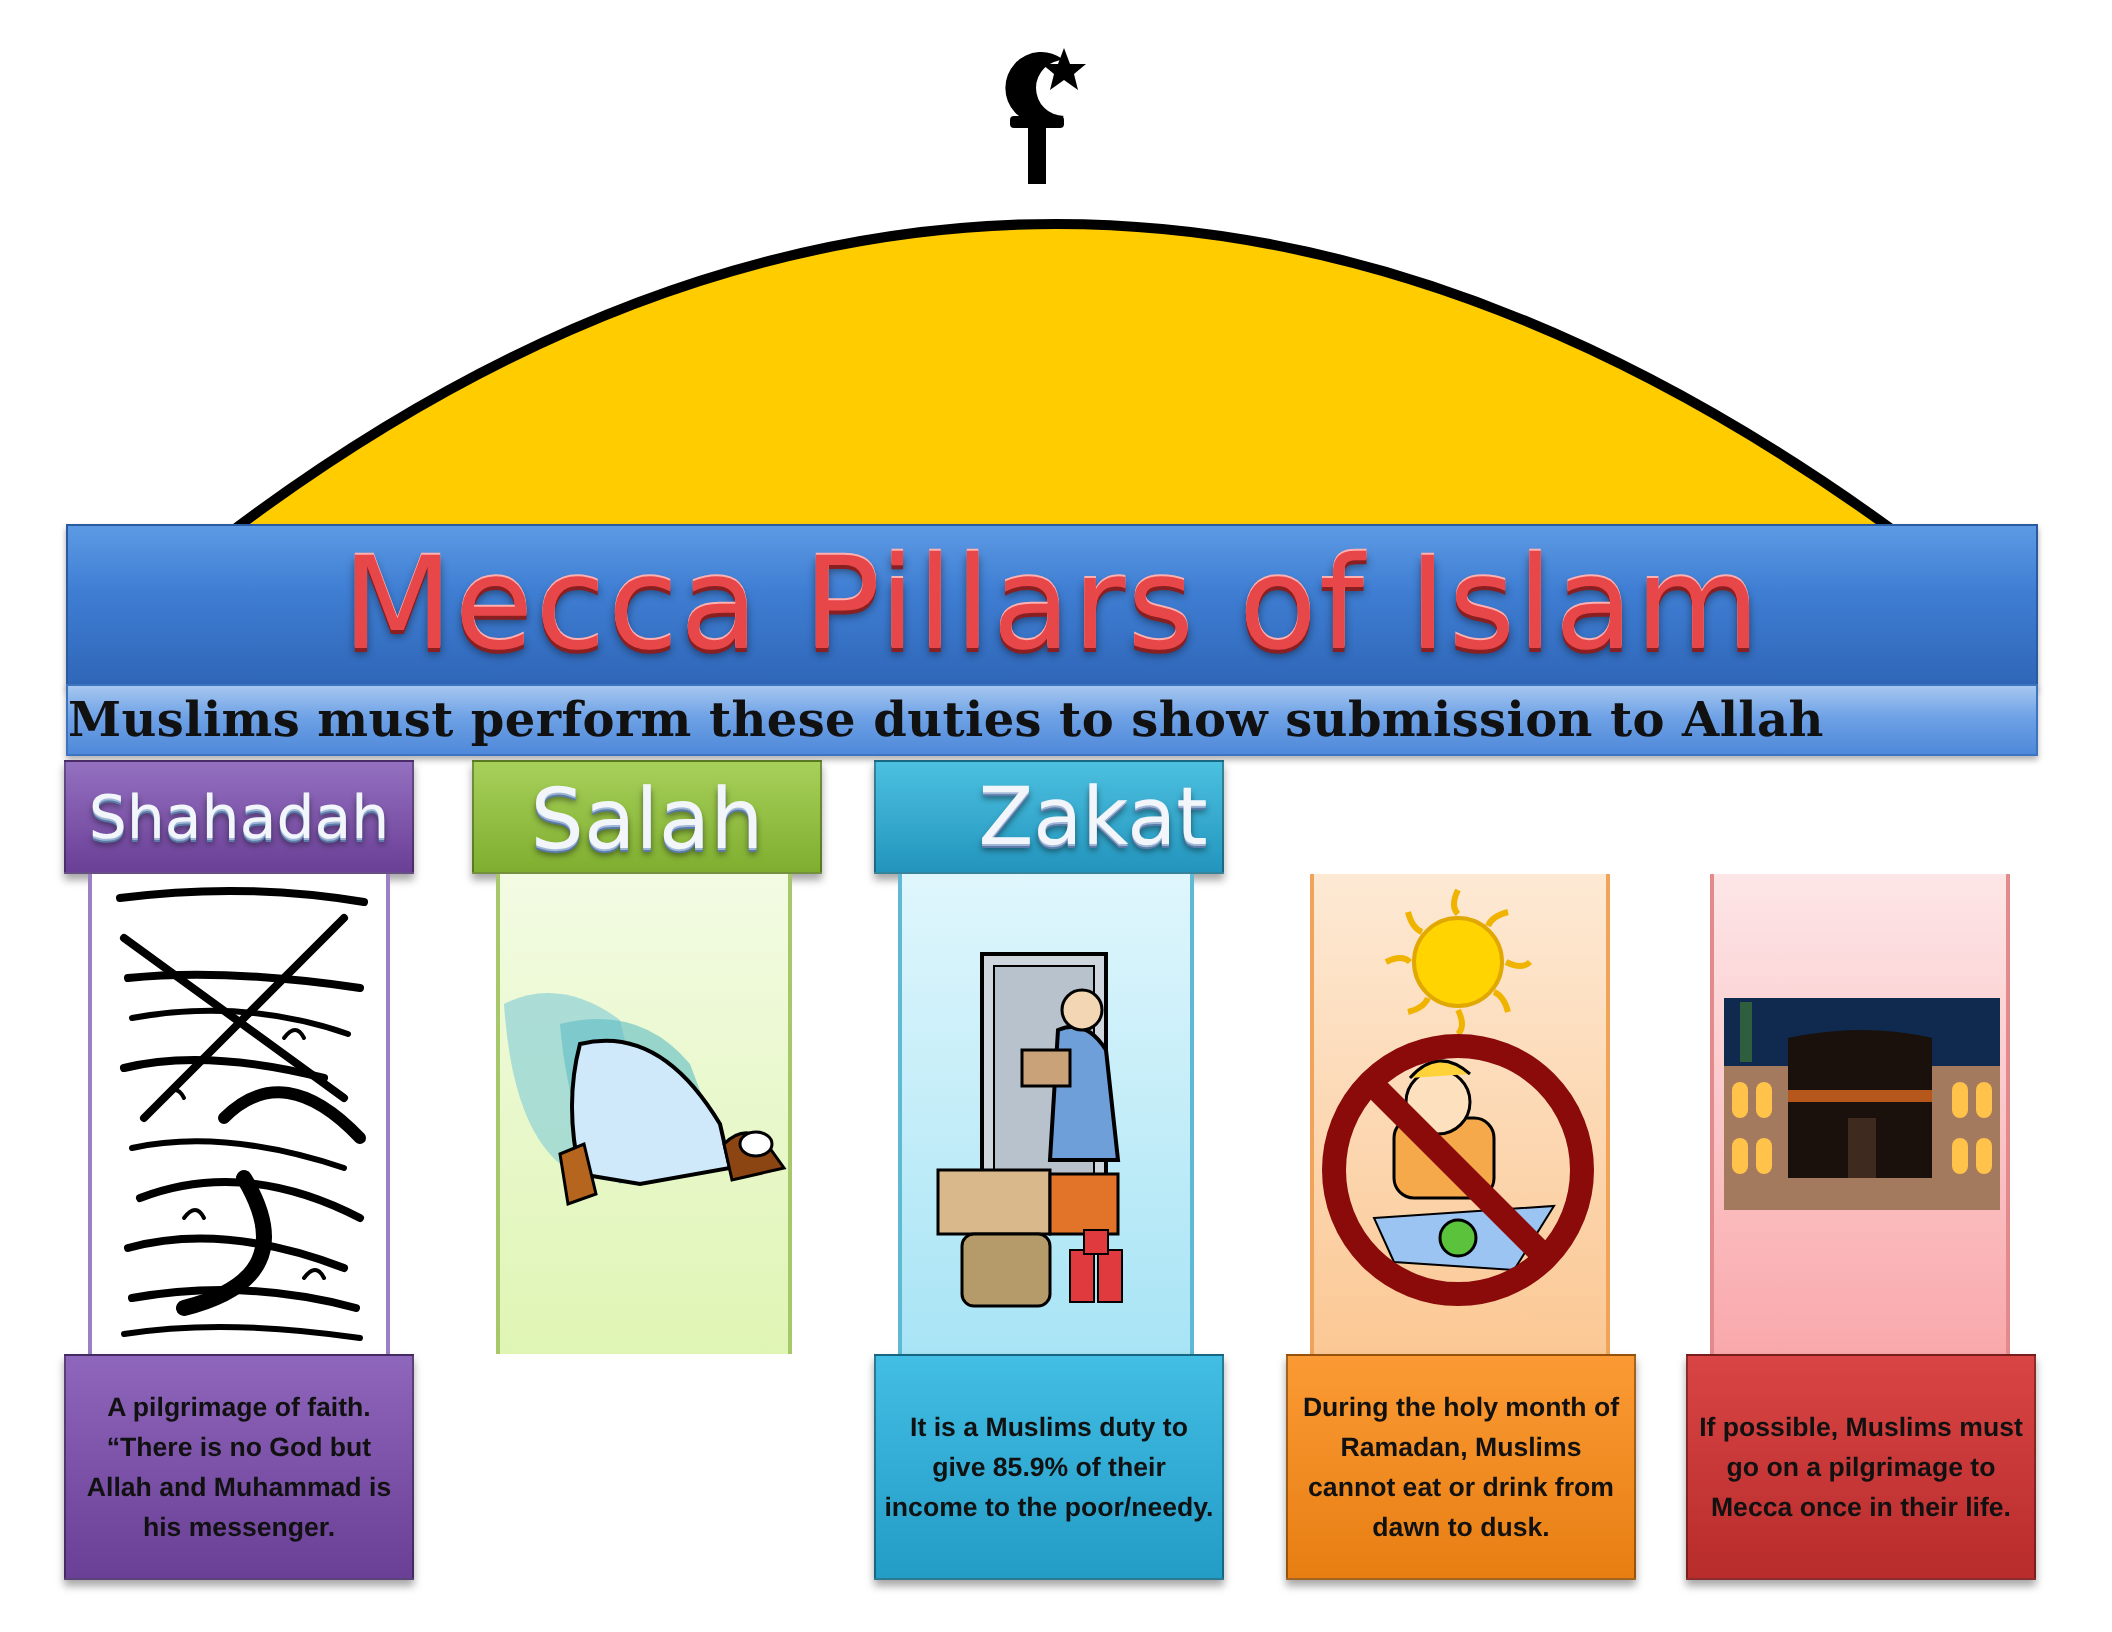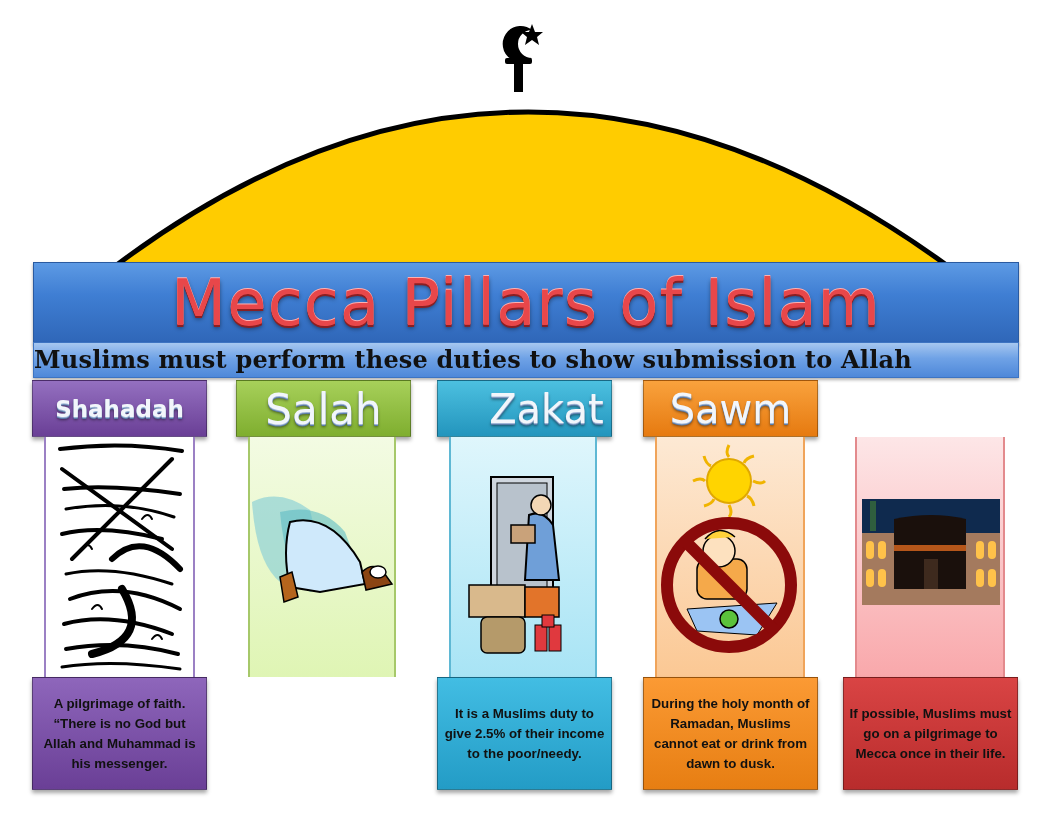--- a/index.html
+++ b/index.html
@@ -48,21 +48,21 @@
 
 <div class="banner">
   <div class="banner-title">Mecca Pillars of Islam</div>
 </div>
 <div class="subbanner">
   <div class="subbanner-text">Muslims must perform these duties to show submission to Allah</div>
 </div>
 
 <div class="pillar" style="left:32px;">
   <div class="cap" style="background:linear-gradient(#9470c0,#6a3f96);">
-    <div class="cap-label" style="font-size:23px;font-weight:bold;">Shahadah</div>
+    <div class="cap-label" style="font-size:30px;">Shahadah</div>
   </div>
   <div class="shaft" style="left:12px;width:151px;background:#fff;border-color:#9b80c4;">
     <svg class="pic" style="left:6px;top:2px;" width="136" height="234" viewBox="0 0 136 234">
       <g fill="none" stroke="#000" stroke-linecap="round">
         <path d="M8 10 Q70 2 130 12" stroke-width="4"></path>
         <path d="M10 30 L120 110" stroke-width="4"></path>
         <path d="M120 20 L20 120" stroke-width="4"></path>
         <path d="M12 50 Q60 45 128 55" stroke-width="4"></path>
         <path d="M14 70 Q70 60 122 78" stroke-width="3"></path>
         <path d="M10 95 Q50 85 110 100" stroke-width="4"></path>
@@ -114,28 +114,25 @@
       <rect x="50" y="50" width="24" height="18" fill="#c9a27a" stroke="#000" stroke-width="1.5"></rect>
       <rect x="8" y="110" width="56" height="32" fill="#d9b98c" stroke="#000" stroke-width="1.5"></rect>
       <rect x="64" y="112" width="34" height="30" fill="#e2742a" stroke="#000" stroke-width="1.5"></rect>
       <rect x="20" y="142" width="44" height="36" rx="6" fill="#b59a6a" stroke="#000" stroke-width="1.5"></rect>
       <rect x="74" y="150" width="12" height="26" fill="#e0393e" stroke="#000" stroke-width="1"></rect>
       <rect x="88" y="150" width="12" height="26" fill="#e0393e" stroke="#000" stroke-width="1"></rect>
       <rect x="81" y="140" width="12" height="12" fill="#e0393e" stroke="#000" stroke-width="1"></rect>
     </svg>
   </div>
   <div class="base" style="background:linear-gradient(#42bde3,#239cc6);">
-    <div class="base-text">It is a Muslims duty to give 2.5% of their income to the poor/needy.</div>
+    <div class="base-text">It is a Muslims duty to give 85.9% of their income to the poor/needy.</div>
   </div>
 </div>
 
 <div class="pillar" style="left:643px;">
-  <div class="cap" style="background:linear-gradient(#f9a23d,#e67a10);">
-    <div class="cap-label" style="font-size:40px;">Sawm</div>
-  </div>
   <div class="shaft" style="left:12px;width:150px;background:linear-gradient(#fde9d4,#fbc894);border-color:#f0a45a;">
     <svg class="pic" style="left:0px;top:2px;" width="146" height="230" viewBox="0 0 146 230">
       <g>
         <circle cx="72" cy="42" r="22" fill="#ffd400" stroke="#e0a800" stroke-width="2"></circle>
         <g stroke="#f0b400" stroke-width="3" fill="none">
           <path d="M72 6 q-4 8 0 12"></path>
             <path d="M72 66 q4 8 0 12"></path>
           <path d="M36 42 q8 -4 12 0"></path>
             <path d="M96 42 q8 4 12 0"></path>
           <path d="M47 17 q2 8 7 10"></path>

